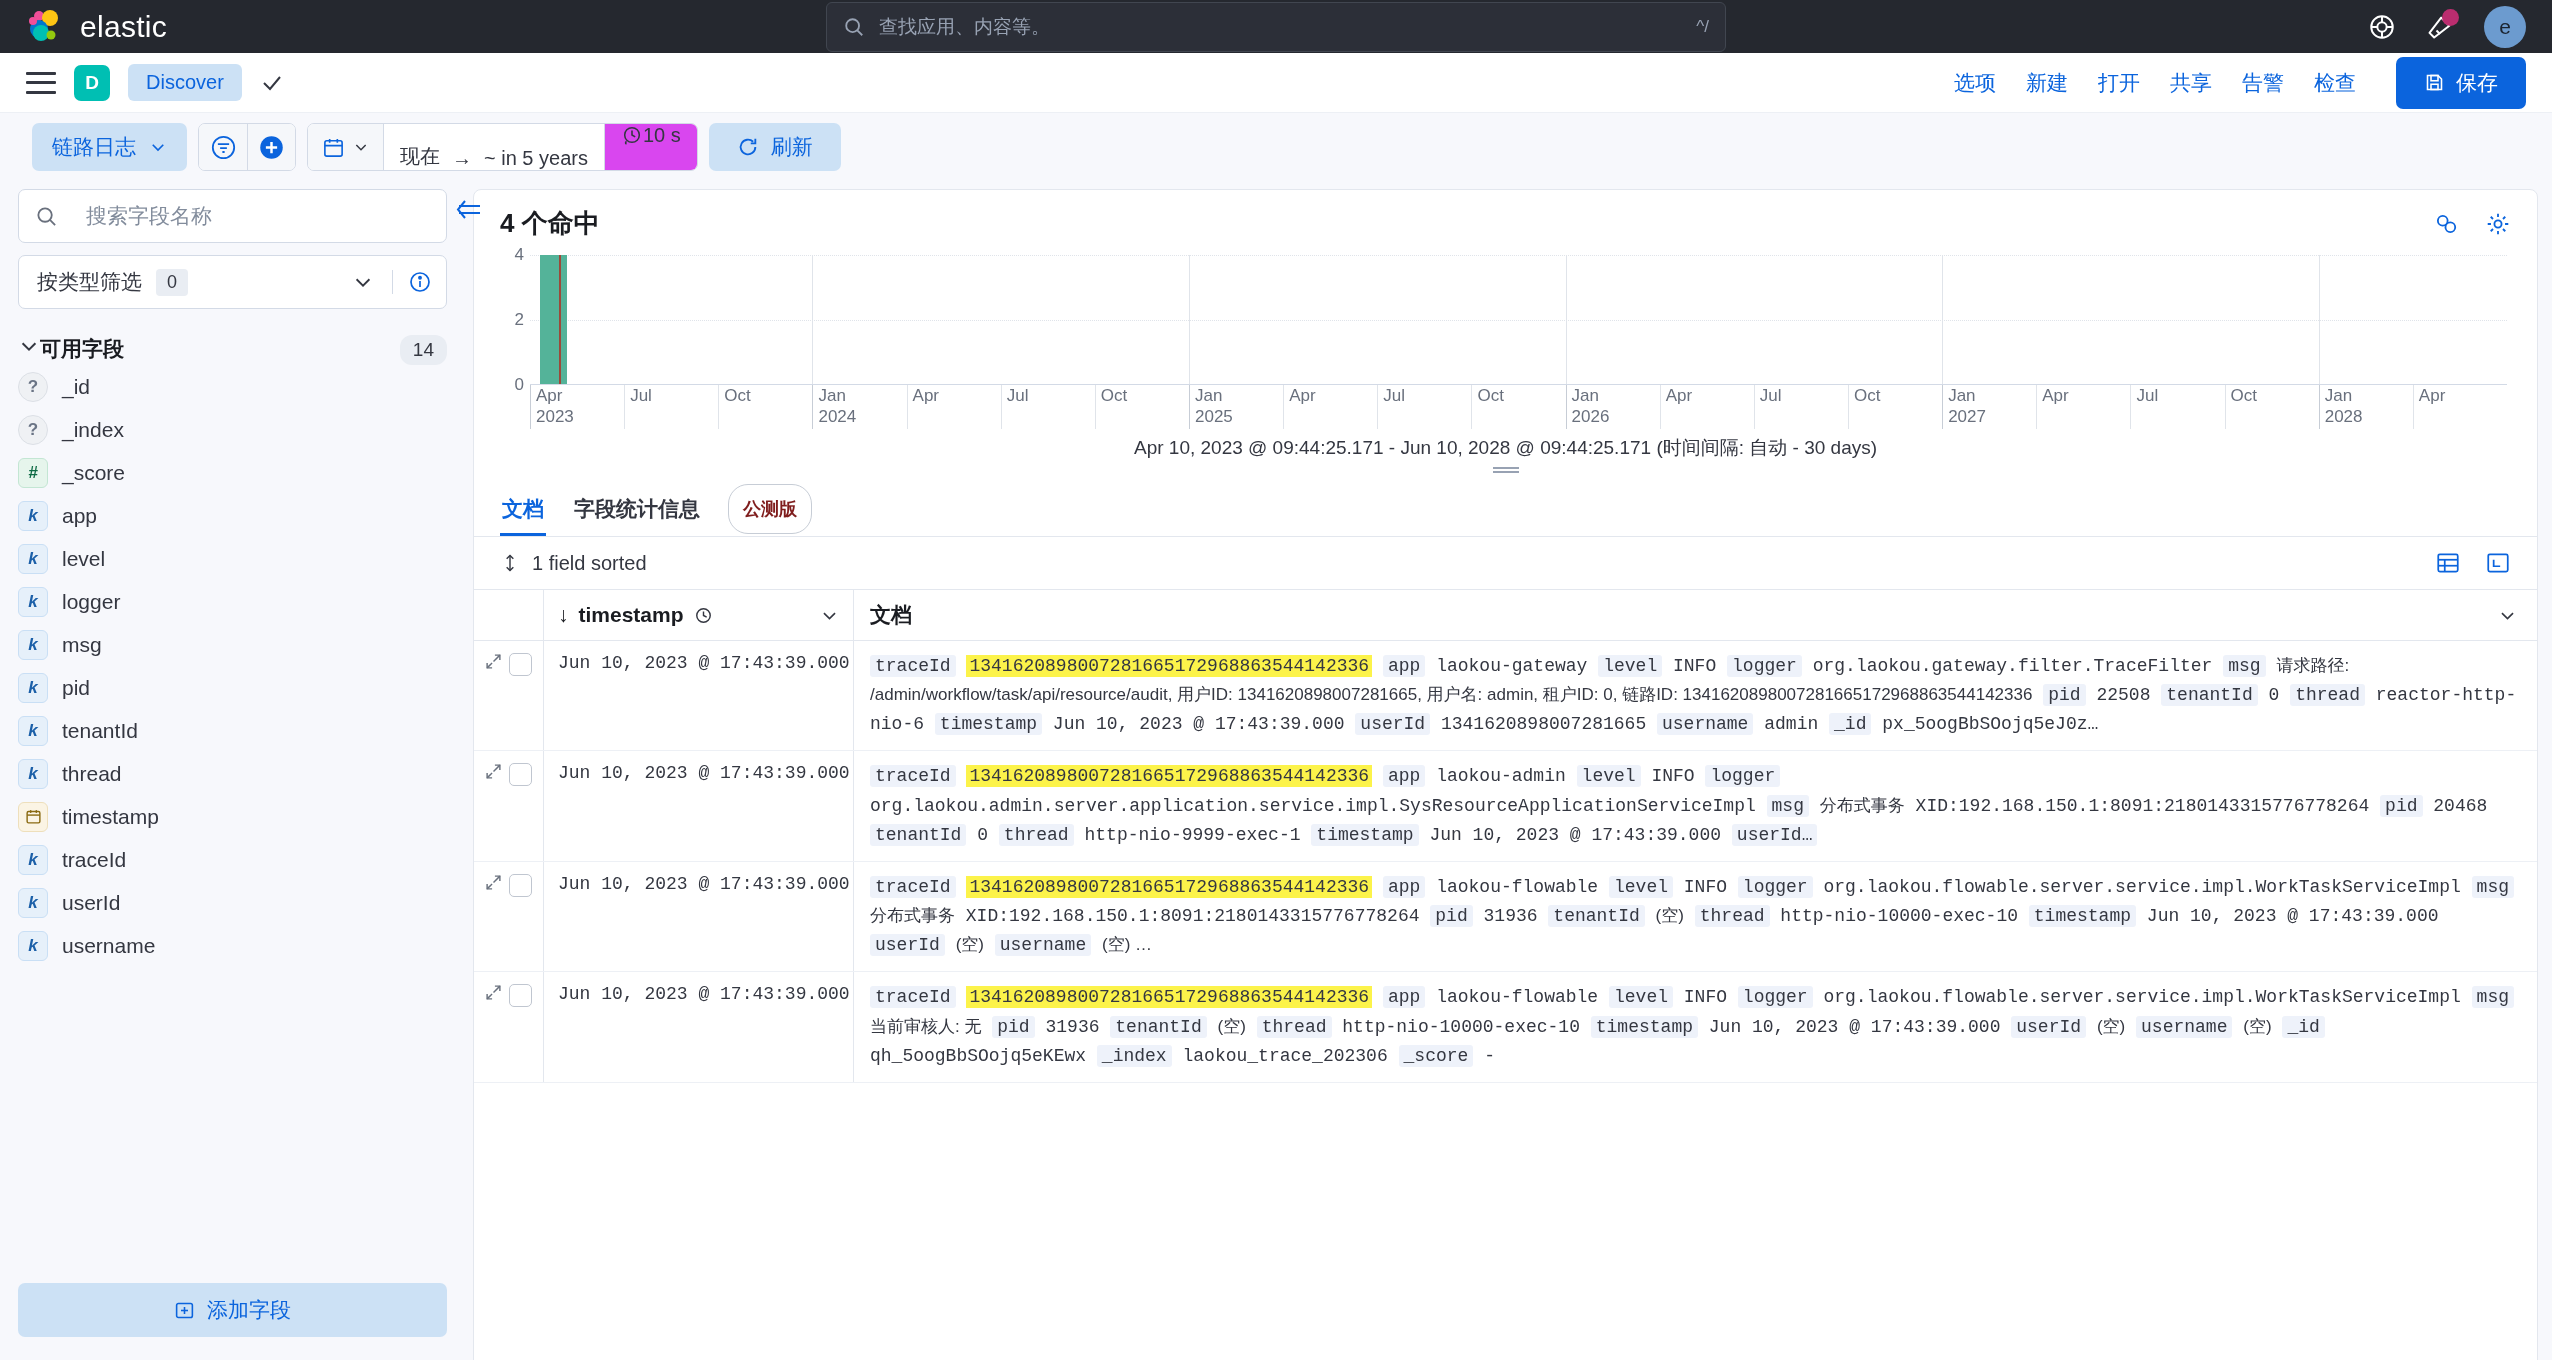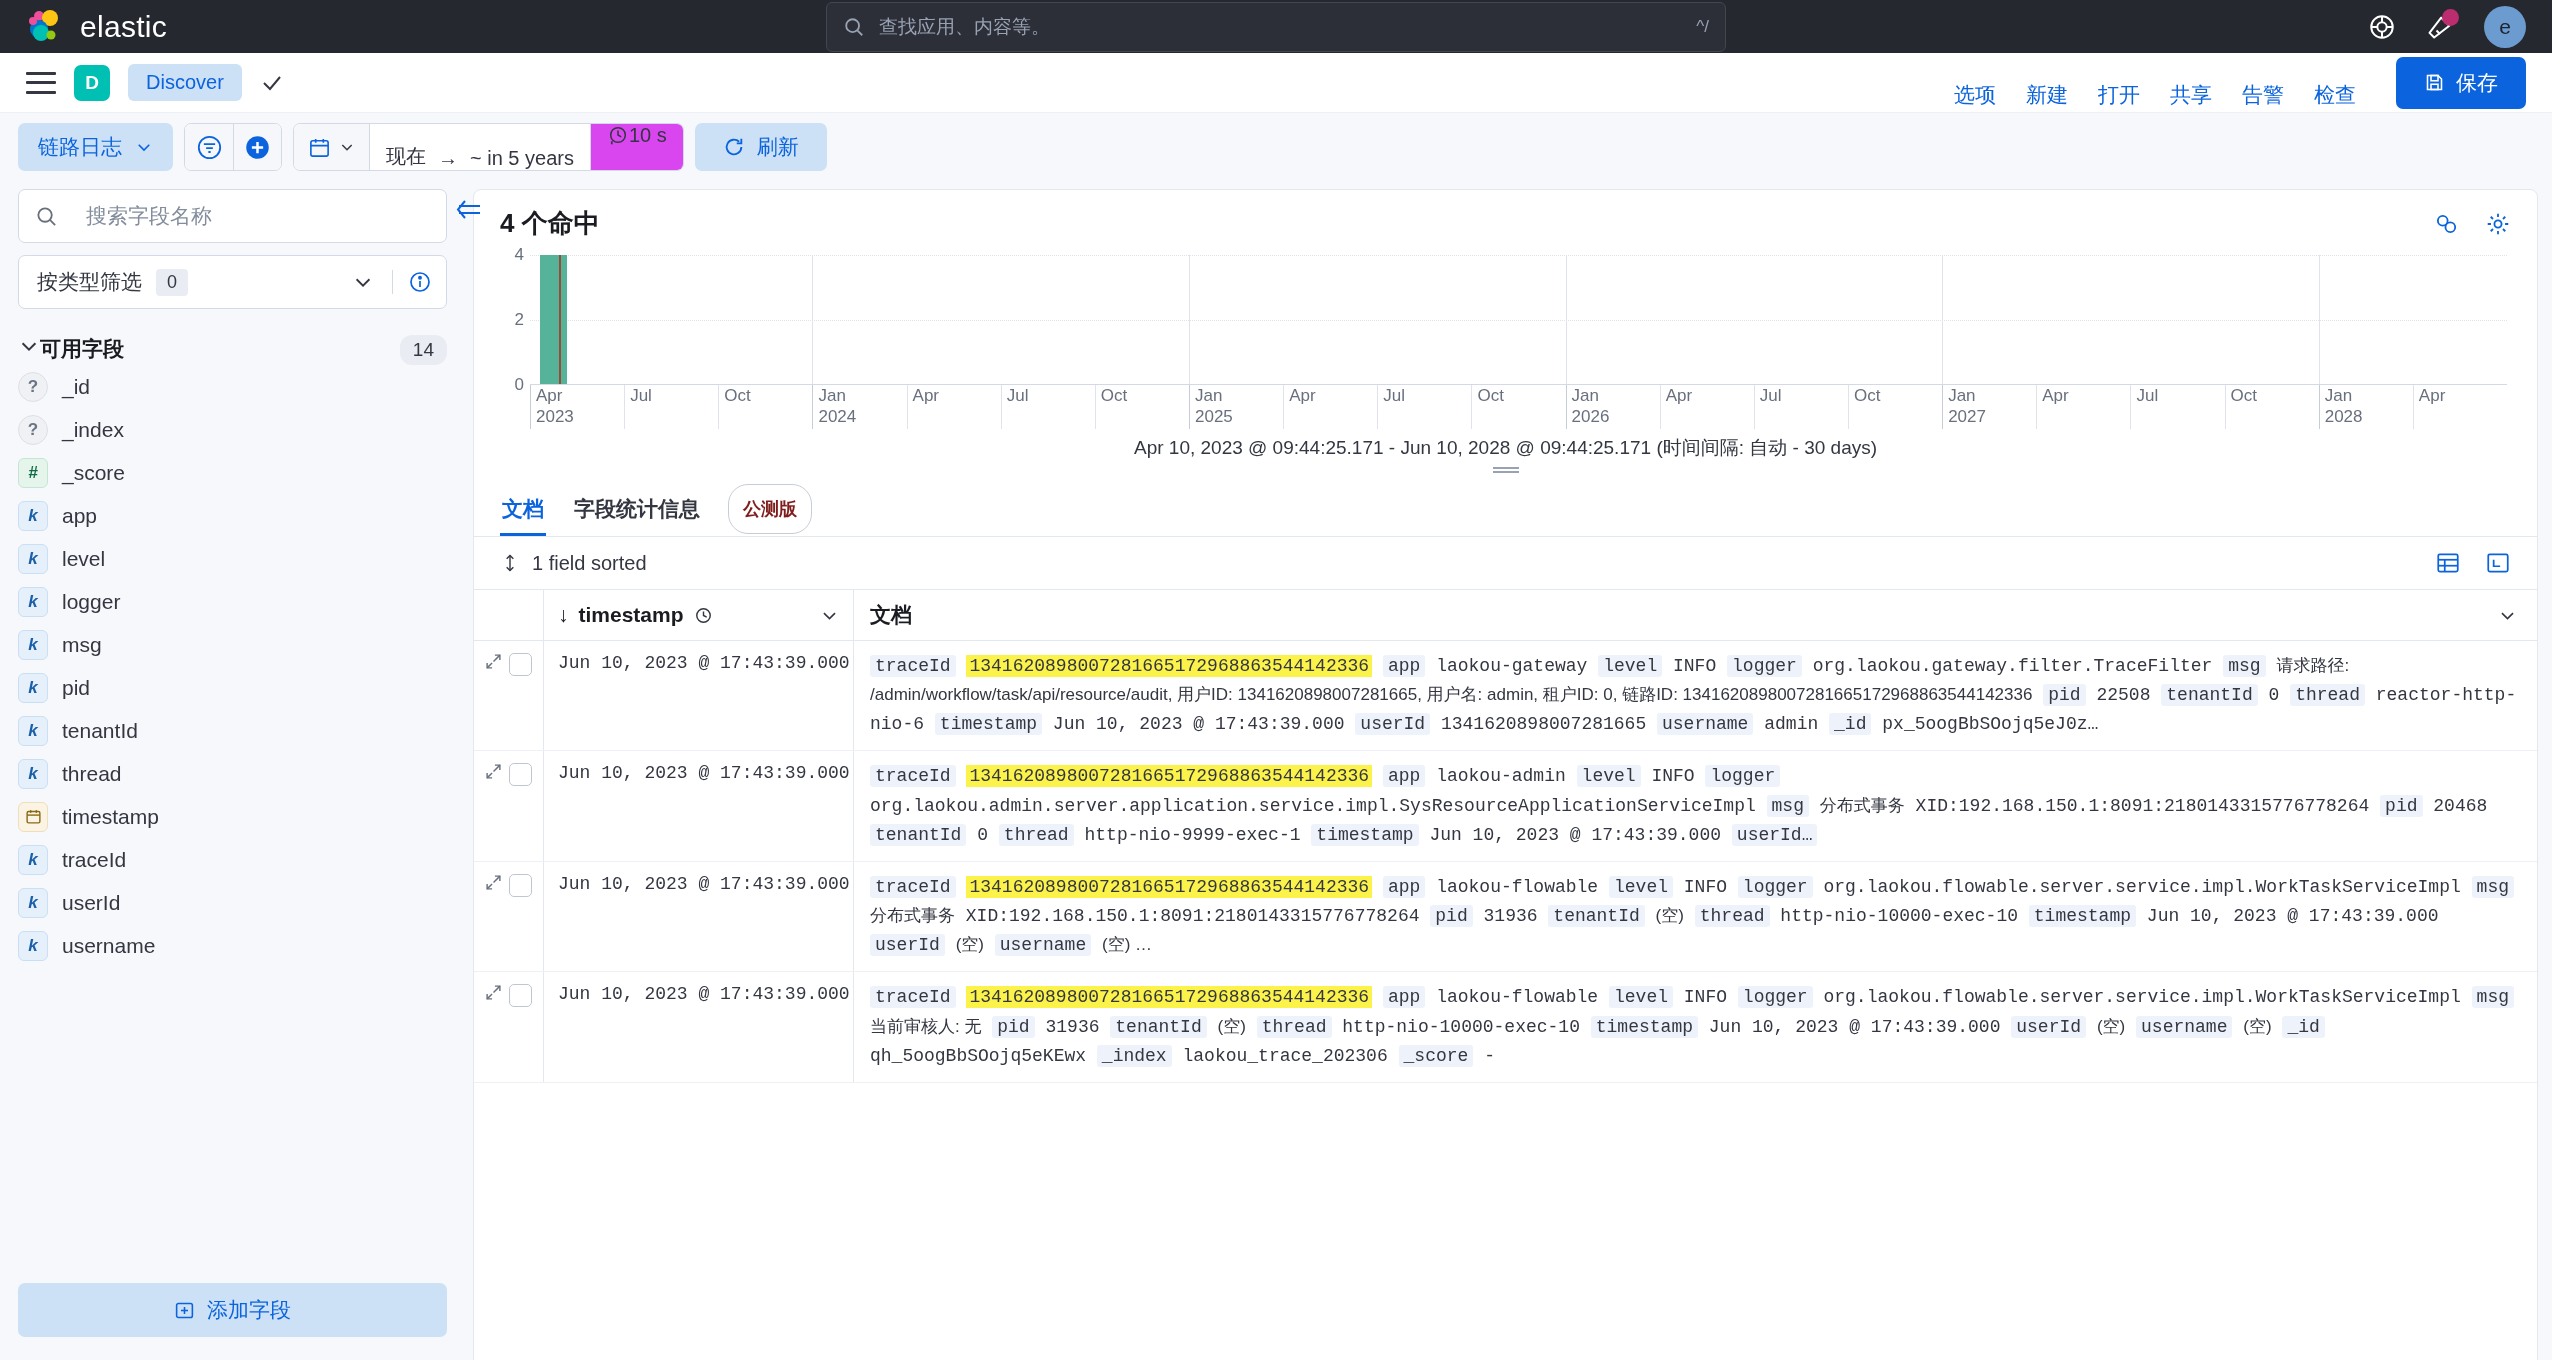--- a/index.html
+++ b/index.html
@@ -50,32 +50,32 @@
   .app-square {
     width: 36px; height: 36px; border-radius: 7px; background: #00BFB3;
     color: #fff; font-size: 19px; font-weight: 600;
     display: flex; align-items: center; justify-content: center;
   }
   .bc-pill {
     background: #CCE1F5; color: #0B64DD; font-size: 20px;
     padding: 7px 18px; border-radius: 6px; cursor: pointer;
   }
   .check-ic { color: #343741; font-size: 22px; }
-  .appbar-right { margin-left: auto; display: flex; align-items: flex-end; gap: 30px; }
+  .appbar-right { margin-left: auto; display: flex; align-items: center; gap: 30px; }
   .nav-link { color: #0B64DD; font-size: 21px; cursor: pointer; }
   .save-btn {
     background: #0B64DD; color: #fff; font-size: 21px;
     padding: 12px 28px; border-radius: 7px; border: none;
     display: flex; align-items: center; gap: 11px; cursor: pointer; margin-left: 10px;
   }
 
   
   .querybar {
     height: 68px; background: #F7F8FC; display: flex; align-items: center;
-    padding: 0 18px; gap: 11px;
+    padding: 0 32px; gap: 11px;
   }
   .ds-pill {
     background: #CCE1F5; color: #0B64DD; font-size: 21px; height: 48px;
     display: flex; align-items: center; gap: 13px; padding: 0 20px; border-radius: 7px;
     cursor: pointer;
   }
   .icon-group { display: flex; height: 48px; border: 1px solid #D3DAE6; border-radius: 7px; overflow: hidden; background: #fff; }
   .icon-btn { width: 48px; display: flex; align-items: center; justify-content: center; background: #F5F7FA; cursor: pointer; }
   .icon-btn + .icon-btn { border-left: 1px solid #D3DAE6; }
   .qinput {

